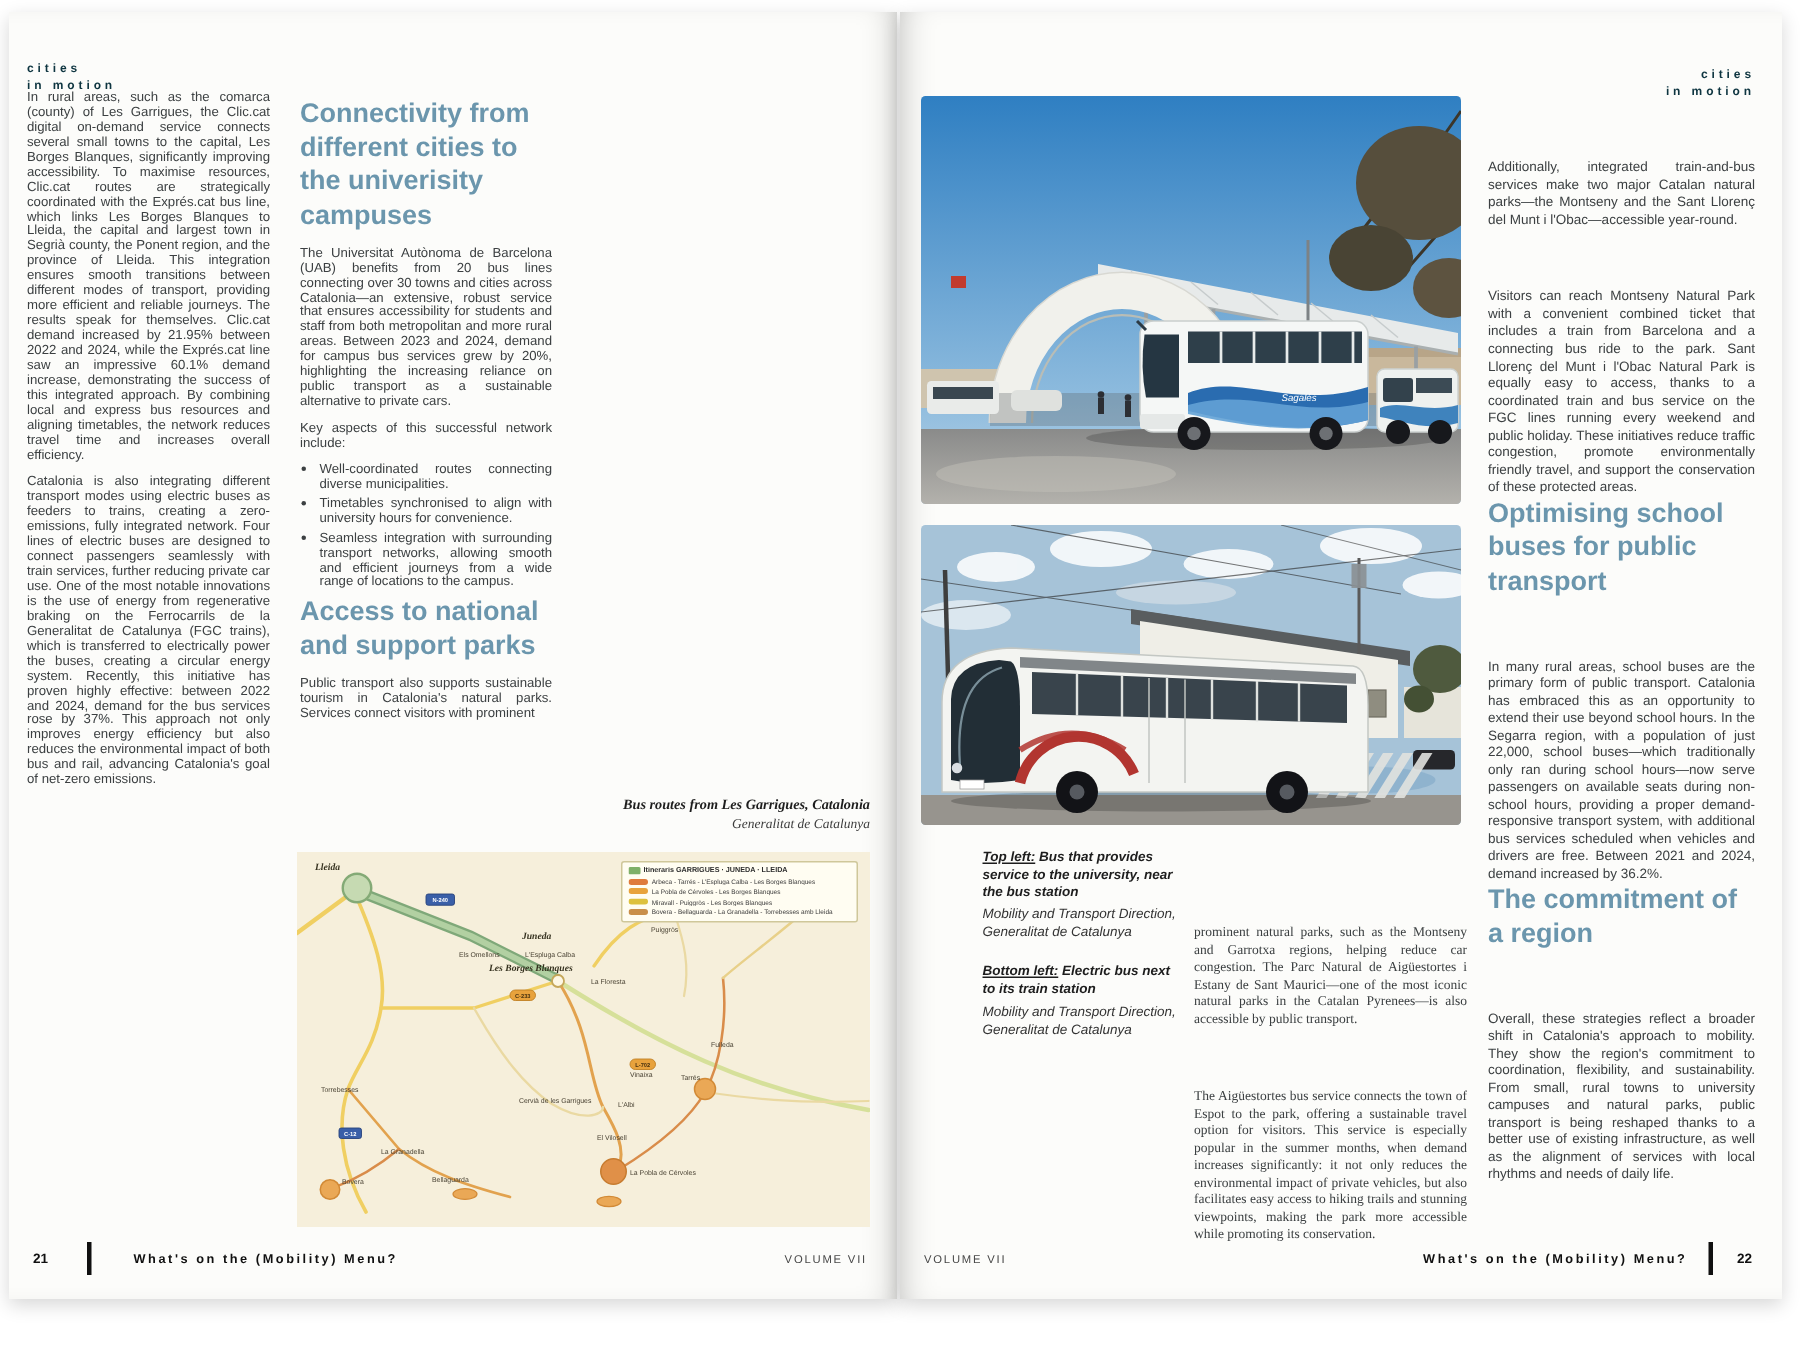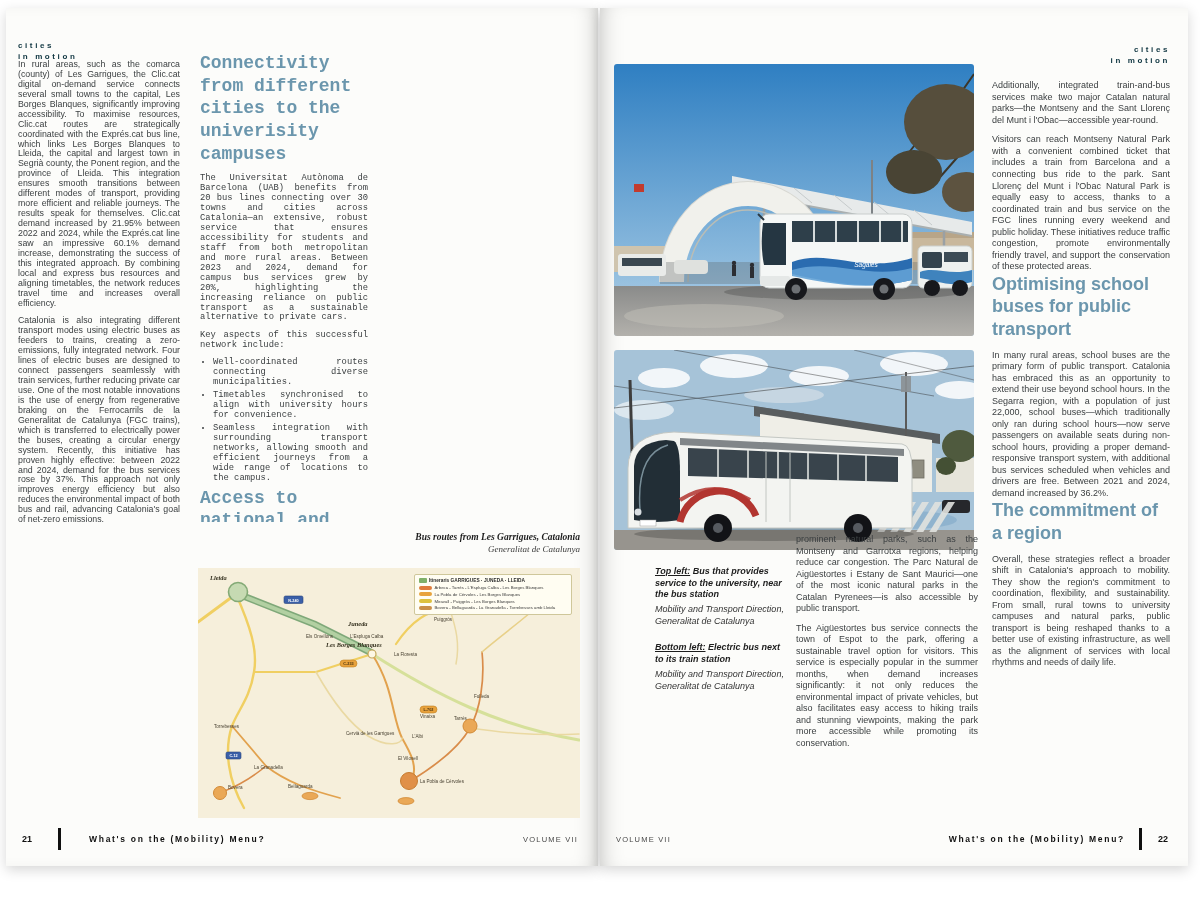--- a/index.html
+++ b/index.html
@@ -11,27 +11,27 @@
     box-shadow:0 4px 12px rgba(0,0,0,.16), inset -16px 0 24px -18px rgba(0,0,0,.30); }
   .page-right { left:600px; width:588px;
     box-shadow:0 4px 12px rgba(0,0,0,.16), inset 16px 0 24px -18px rgba(0,0,0,.30); }
 
   .logo { font-size:8px; font-weight:bold; letter-spacing:2.6px; color:#0e3540; line-height:1.4; }
   .logo-left  { position:absolute; left:12px; top:32px; }
   .logo-right { text-align:right; margin-bottom:14px; }
 
   .col { position:absolute; overflow:hidden; }
   #l-col1 { left:12px;  top:52px; width:162px; max-height:766px; }
-  #l-col2 { left:194px; top:44px; width:168px; max-height:470px;font-family:Liberation Mono, monospace; }
+  #l-col2 { left:194px; top:56px; width:168px; max-height:470px; }
 
   .headline { color:#6b96ad; font-size:18px; font-weight:bold; line-height:1.26; margin:0 0 9px 0; }
   .headline.gap { }
   .bodytext { font-size:8.8px; line-height:1.13; color:#3c4042; text-align:justify; }
   .bodytext + .bodytext { margin-top:8px; }
-  .rp .bodytext { font-size:9px; line-height:1.28; }
+  .rp .bodytext { font-size:9px; line-height:1.28;margin-top:40px; }
   ul.bullets { margin:7px 0 0 13px; }
   ul.bullets li { font-size:8.8px; line-height:1.13; color:#3c4042; text-align:justify; margin-bottom:3px; }
 
   .map-caption { position:absolute; right:18px; top:524px; width:300px; text-align:right;
                  font-family:"Liberation Serif", serif; font-style:italic; color:#1d1d1d; }
   .map-caption .cap-title { font-weight:bold; font-size:9.5px; }
   .map-caption .cap-credit { font-size:9px; color:#3b3b3b; margin-top:2px; }
 
   .map { position:absolute; left:192px; top:560px; width:382px; height:250px; background:#f6efdb; }
   .map svg { display:block; }
@@ -49,21 +49,21 @@
   .legend-row { display:flex; align-items:center; gap:2.5px; margin-top:1.8px; font-size:4.3px;
                 color:#3a3a3a; white-space:nowrap; overflow:hidden; }
   .pill { width:13px; height:4px; border-radius:2px; flex:none; }
   .p0{background:#df7b3c;} .p1{background:#e8a33c;} .p2{background:#ddc13e;} .p3{background:#c98f4a;}
 
   .photo { position:absolute; border-radius:3px; overflow:hidden; }
   #photo-station  { left:14px; top:56px;  width:360px; height:272px; }
   #photo-electric { left:14px; top:342px; width:360px; height:200px; }
 
   #r-captions { left:16px;  top:558px; width:170px; max-height:250px; }
-  #r-mid      { left:196px; top:526px; width:182px; max-height:262px; }
+  #r-mid      { left:196px; top:568px; width:182px; max-height:262px;font-family:Liberation Serif, serif; }
   #r-col      { left:392px; top:36px;  width:178px; max-height:778px; }
 
   .photo-cap { font-family:Liberation Sans, sans-serif; font-size:9px; color:#1d1d1d;
                line-height:1.3; margin-bottom:15px;margin-left:39px; }
   .photo-cap .lbl { font-weight:bold; font-style:italic; text-decoration:underline; }
   .photo-cap .txt { font-weight:bold; font-style:italic; }
   .photo-cap .credit { display:block; font-style:italic; color:#333; margin-top:3px; }
 
   .footer { position:absolute; bottom:14px; left:0; right:0; height:26px;
             display:flex; align-items:center; padding:0 20px 0 16px;gap:12px; }

